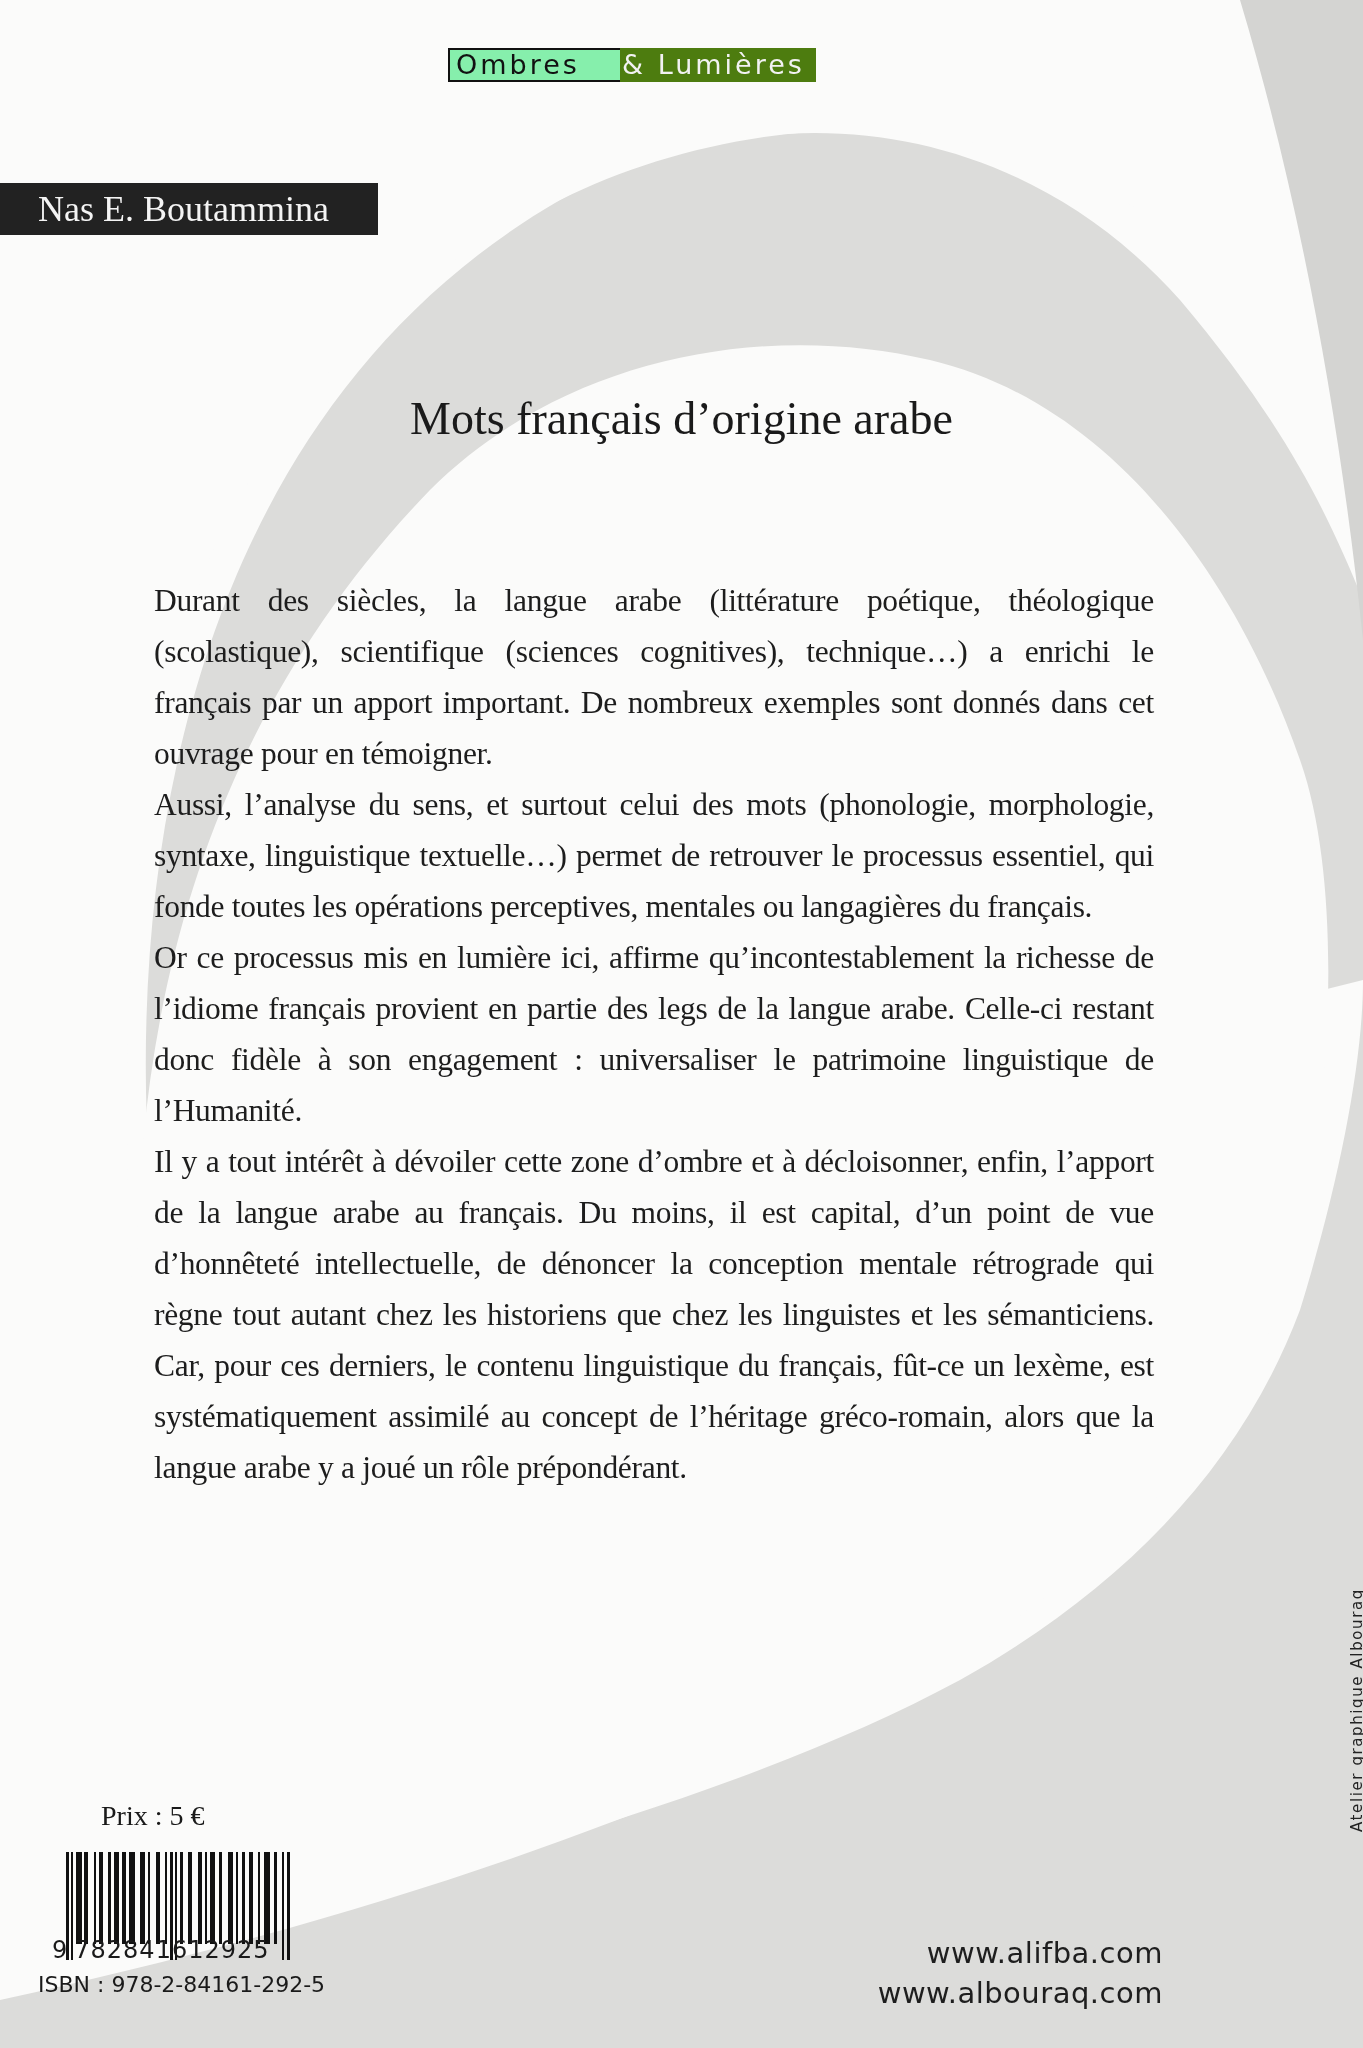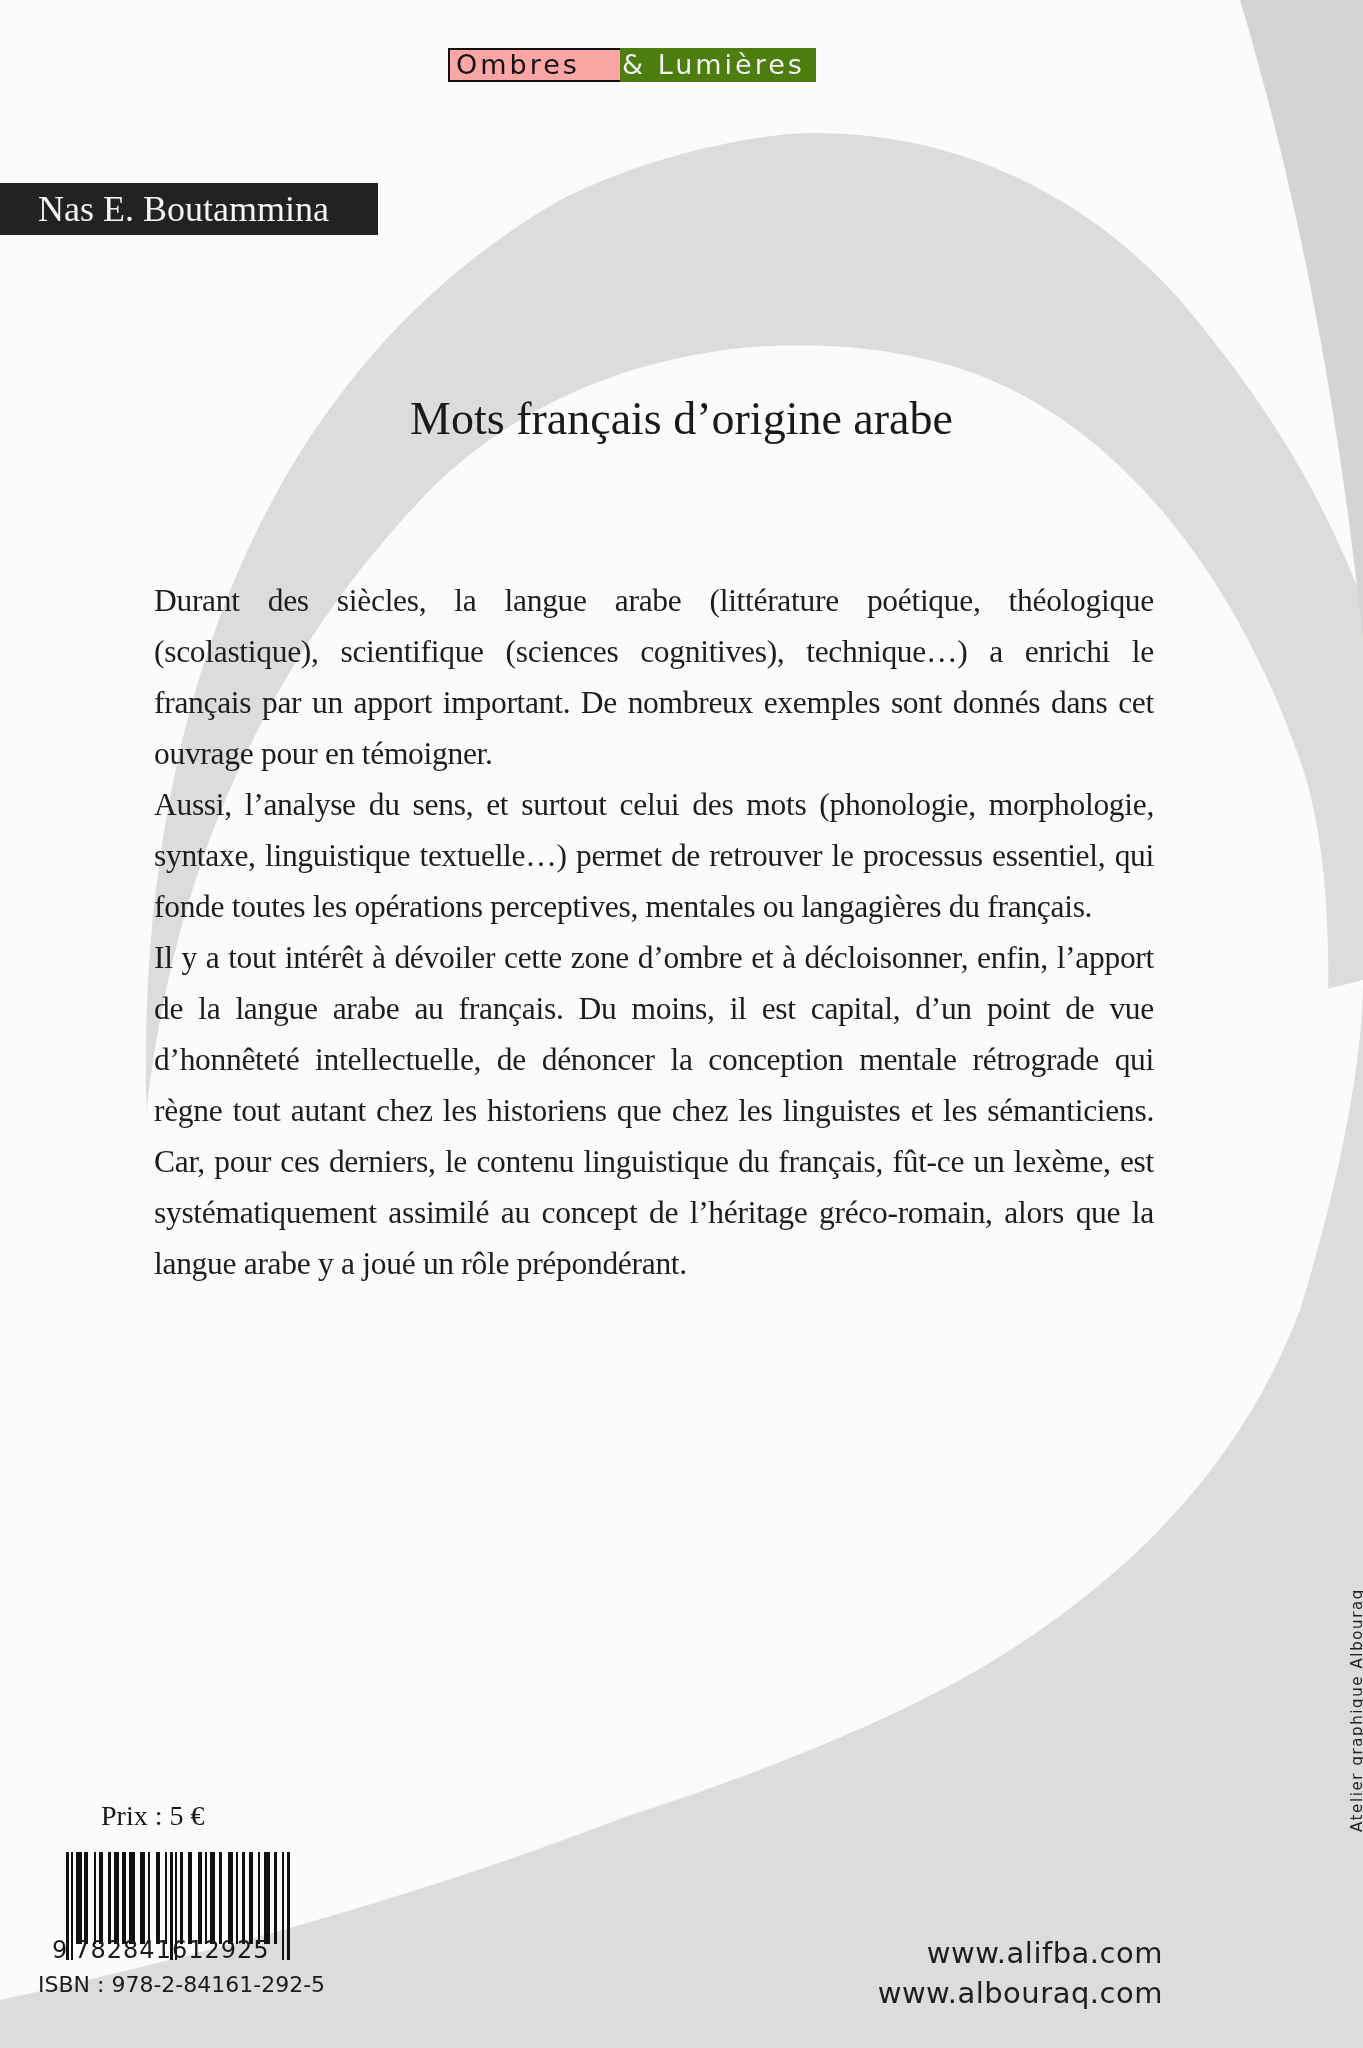--- a/index.html
+++ b/index.html
@@ -13,21 +13,21 @@
     .bg { position: absolute; inset: 0; z-index: 0; }
     .bg svg { width: 1363px; height: 2048px; display: block; }
 
     .series-label {
       position: absolute; left: 448px; top: 48px;
       height: 34px; display: flex; z-index: 2;
       font-family: "DejaVu Sans", sans-serif;
       font-size: 27px; letter-spacing: 3px;
     }
     .series-label .part-a {
-      background: #fca5a5; color: #111;
+      background: #86efac; color: #111;
       border: 2px solid #111; border-right: none;
       padding: 0 6px 0 6px; line-height: 30px;
       width: 172px; white-space: nowrap; overflow: visible;
     }
     .series-label .part-b {
       background: #4d7c0f; color: #f2f2f2;
       padding: 0 8px 0 2px; line-height: 34px;
       width: 196px; white-space: nowrap;
     }
 
@@ -135,20 +135,21 @@
 
 <div class="author-label">Nas E. Boutammina</div>
 
 <div class="book-title">
   <span>Mots français d’origine arabe</span>
 </div>
 
 <div class="body-text">
   <p>Durant des siècles, la langue arabe (littérature poétique, théologique (scolastique), scientifique (sciences cognitives), technique…) a enrichi le français par un apport important. De nombreux exemples sont donnés dans cet ouvrage pour en témoigner.</p>
   <p>Aussi, l’analyse du sens, et surtout celui des mots (phonologie, morphologie, syntaxe, linguistique textuelle…) permet de retrouver le processus essentiel, qui fonde toutes les opérations perceptives, mentales ou langagières du français.</p>
+  <p>Or ce processus mis en lumière ici, affirme qu’incontestablement la richesse de l’idiome français provient en partie des legs de la langue arabe. Celle-ci restant donc fidèle à son engagement : universaliser le patrimoine linguistique de l’Humanité.</p>
   <p>Il y a tout intérêt à dévoiler cette zone d’ombre et à décloisonner, enfin, l’apport de la langue arabe au français. Du moins, il est capital, d’un point de vue d’honnêteté intellectuelle, de dénoncer la conception mentale rétrograde qui règne tout autant chez les historiens que chez les linguistes et les sémanticiens. Car, pour ces derniers, le contenu linguistique du français, fût-ce un lexème, est systématiquement assimilé au concept de l’héritage gréco-romain, alors que la langue arabe y a joué un rôle prépondérant.</p>
 </div>
 
 <div class="price">Prix : 5 €</div>
 
 <div class="barcode">
   <svg width="232" height="108" viewBox="0 0 232 108" xmlns="http://www.w3.org/2000/svg">
     <g fill="#111">
       <rect x="0" y="0" width="3" height="108"></rect>
       <rect x="5" y="0" width="2" height="108"></rect>

